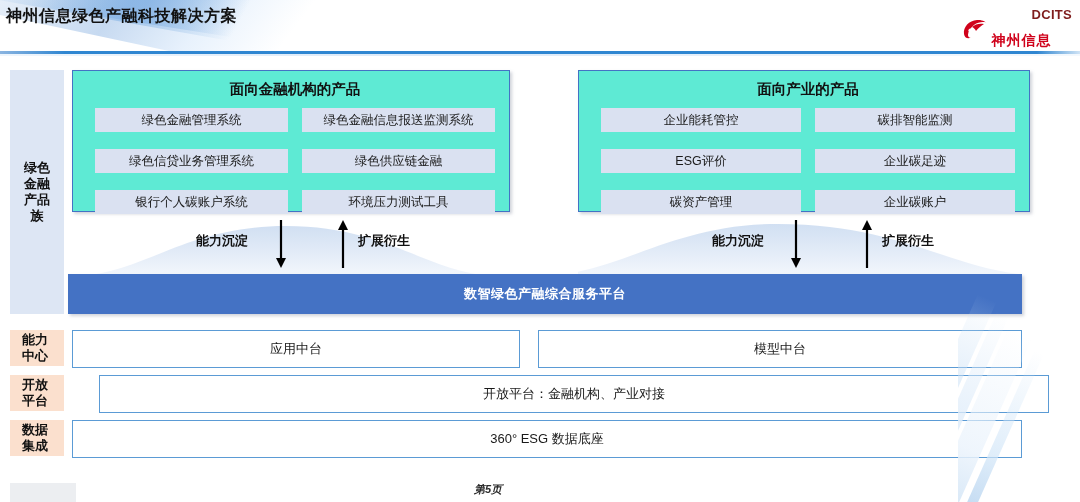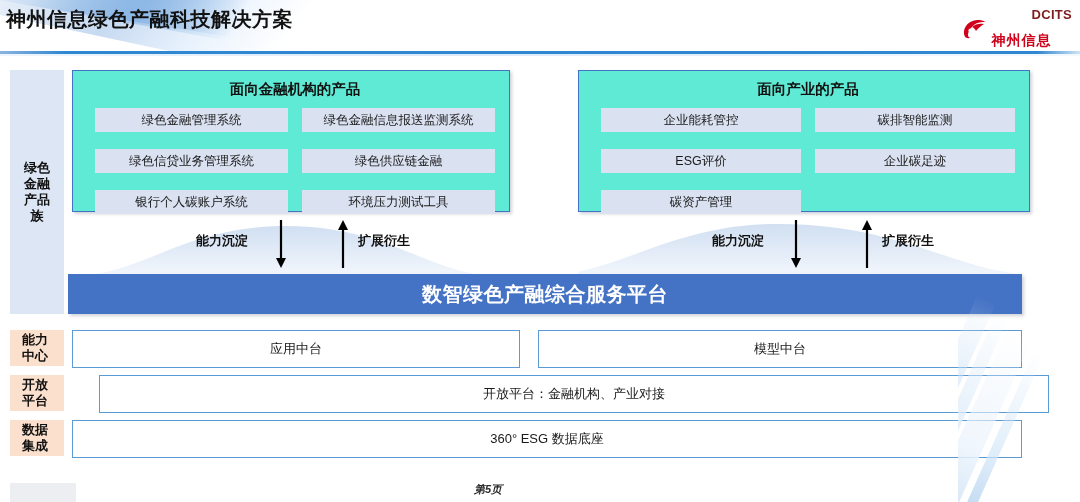--- a/index.html
+++ b/index.html
@@ -17,21 +17,21 @@
   .header{position:absolute;left:0;top:0;width:1080px;height:56px;overflow:hidden;}
   .hdr-swoosh{position:absolute;left:-40px;top:-60px;width:420px;height:110px;
     background:linear-gradient(115deg,rgba(255,255,255,0) 0%,rgba(196,216,240,.95) 42%,rgba(229,240,252,.9) 60%,rgba(255,255,255,0) 78%);
     transform:rotate(12deg);pointer-events:none;}
   .hdr-swoosh2{position:absolute;left:-30px;top:-46px;width:380px;height:74px;
     background:linear-gradient(110deg,rgba(255,255,255,0) 10%,rgba(150,190,232,.8) 45%,rgba(255,255,255,0) 72%);
     transform:rotate(10deg);pointer-events:none;}
   .hdr-swoosh3{position:absolute;left:0px;top:-28px;width:300px;height:52px;
     background:linear-gradient(108deg,rgba(255,255,255,0) 15%,rgba(120,170,225,.55) 50%,rgba(255,255,255,0) 80%);
     transform:rotate(9deg);pointer-events:none;}
-  .hdr-title{position:absolute;left:6px;top:6px;font-size:20px;font-weight:bold;
+  .hdr-title{position:absolute;left:6px;top:6px;font-size:16px;font-weight:bold;
     letter-spacing:.5px;color:#111;white-space:nowrap;}
   .hdr-rule{position:absolute;left:0;top:51px;width:1080px;height:3px;
     background:linear-gradient(90deg,#8ab4e0 0%,#2f86d1 6%,#2f86d1 70%,#2f86d1 96%,#cfe3f5 100%);}
   .hdr-rule2{position:absolute;left:0;top:54px;width:1080px;height:3px;
     background:linear-gradient(90deg,#eef5fc 0%,#dbe9f8 40%,#f3f8fd 100%);}
 
   
   .logo{position:absolute;right:8px;top:8px;display:flex;align-items:center;gap:5px;}
   .logo-mark{width:26px;height:22px;flex:0 0 auto;}
   .logo-txt{display:flex;flex-direction:column;line-height:1;}
@@ -76,21 +76,21 @@
   .hill-right{left:578px;top:218px;width:442px;height:58px;}
 
   
   .flow{position:absolute;font-size:13px;font-weight:bold;color:#111;white-space:nowrap;}
   .arrow{position:absolute;width:14px;height:48px;}
 
   
   .platform{position:absolute;left:68px;top:274px;width:952px;height:38px;background:#4472c4;
     border:1px solid #4472c4;display:flex;align-items:center;justify-content:center;
     box-shadow:2px 2px 3px rgba(120,130,150,.35);}
-  .platform span{color:#fff;font-size:20px;font-weight:bold;letter-spacing:.5px;}
+  .platform span{color:#fff;font-size:13px;font-weight:bold;letter-spacing:.5px;}
 
   
   .row{position:absolute;border:1.4px solid #5b9bd5;background:#fff;
     display:flex;align-items:center;justify-content:center;font-size:13px;color:#1a1a1a;}
   .mid-left{left:72px;top:330px;width:446px;height:36px;}
   .mid-right{left:538px;top:330px;width:482px;height:36px;}
   .open-row{left:72px;top:375px;width:948px;height:36px;margin-left:27px;}
   .data-row{left:72px;top:420px;width:948px;height:36px;}
 
   
@@ -197,20 +197,21 @@
   </div>
 
   <div class="panel panel-right">
     <div class="panel-title">面向产业的产品</div>
     <div class="panel-grid">
       <div class="prod">企业能耗管控</div>
       <div class="prod">碳排智能监测</div>
       <div class="prod">ESG评价</div>
       <div class="prod">企业碳足迹</div>
       <div class="prod">碳资产管理</div>
+      <div class="prod">企业碳账户</div>
     </div>
   </div>
 
   <div class="platform">
     <span>数智绿色产融综合服务平台</span>
   </div>
 
   <div class="row mid-left">
     <span>应用中台</span>
   </div>

